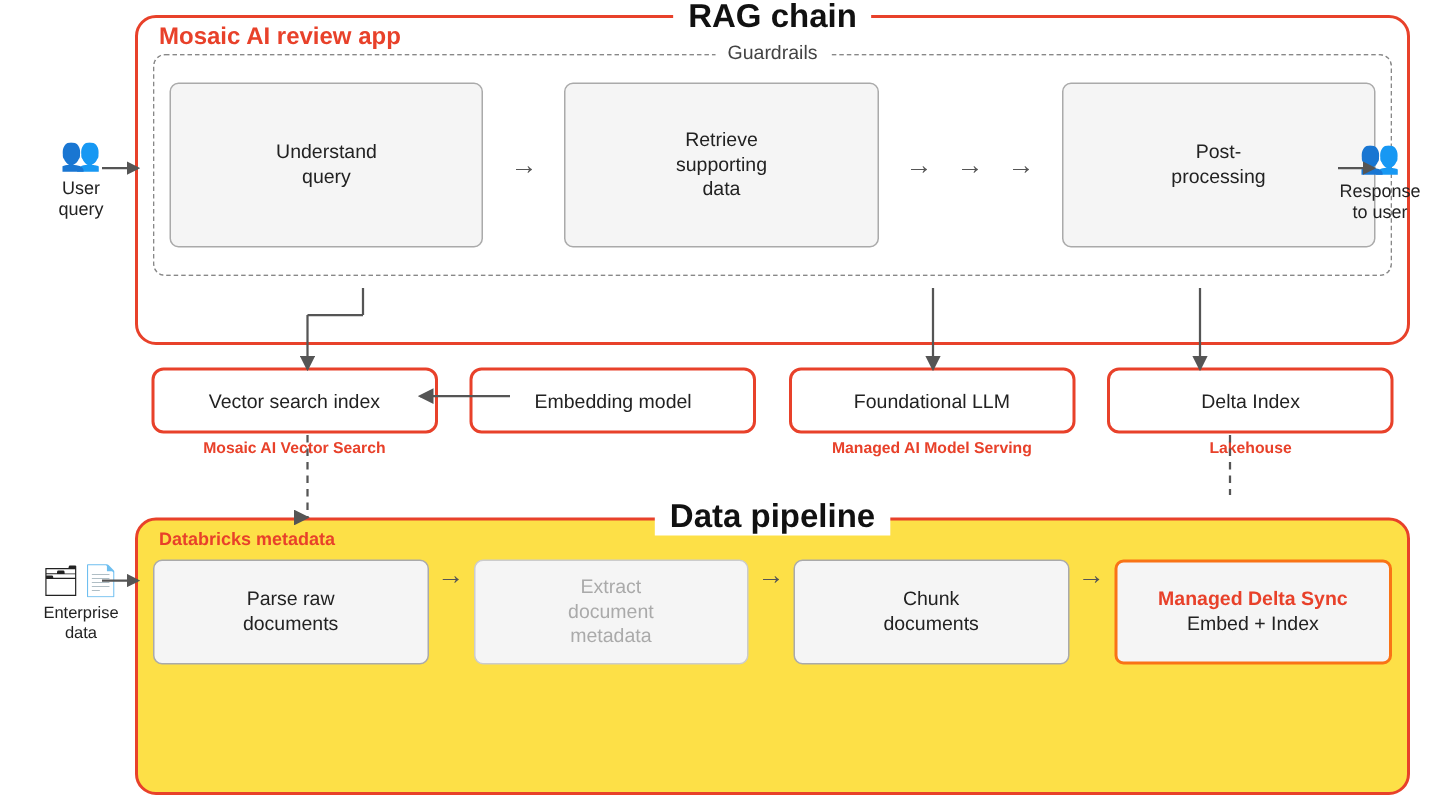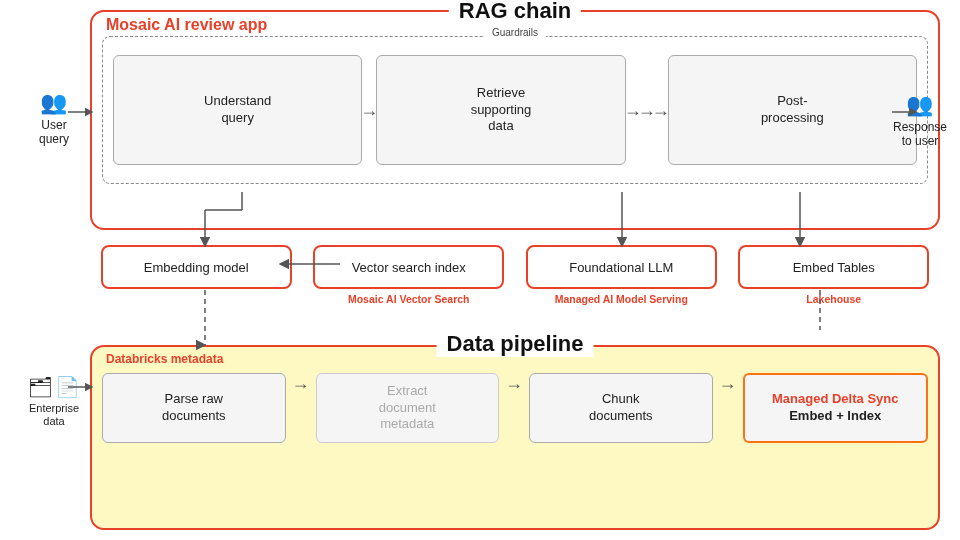--- a/index.html
+++ b/index.html
@@ -69,33 +69,33 @@
       border: 1.5px dashed #888;
       border-radius: 8px;
     }
     .guardrails-label {
       position: absolute;
       top: -10px;
       left: 50%;
       transform: translateX(-50%);
       background: #fff;
       padding: 0 8px;
-      font-size: 10px;
+      font-size: 13px;
       color: #444;
     }
 
     
     .chain-boxes {
       position: absolute;
       top: 18px;
       left: 10px;
       right: 10px;
       display: flex;
       flex-direction: row;
-      gap: 0;
+      gap: 20px;
       align-items: center;
       height: 110px;
     }
     .chain-box {
       border: 1.5px solid #aaa;
       border-radius: 6px;
       background: #f5f5f5;
       display: flex;
       align-items: center;
       justify-content: center;
@@ -195,21 +195,21 @@
       bottom: 10px;
     }
     .pipeline-box {
       position: absolute;
       top: 0;
       left: 70px;
       right: 0;
       bottom: 0;
       border: 2px solid #e8412a;
       border-radius: 14px;
-      background: #fef9c3;
+      background: #fde047;
     }
     .pipeline-title {
       position: absolute;
       top: -16px;
       left: 50%;
       transform: translateX(-50%);
       font-size: 22px;
       font-weight: 700;
       background: #fff;
       padding: 0 10px;
@@ -340,36 +340,36 @@
           <marker id="ah2" markerWidth="6" markerHeight="6" refX="5" refY="3" orient="auto">
             <path d="M0,0 L6,3 L0,6 Z" fill="#555"></path>
           </marker>
         </defs>
       <line x1="0" y1="7" x2="24" y2="7" stroke="#555" stroke-width="1.5" marker-end="url(#ah2)"></line>
     </svg>
 
     <div class="bottom-row">
 
       <div class="bottom-item">
+        <div class="bottom-box">Vector search index</div>
+        <div class="bottom-sublabel">Mosaic AI Vector Search</div>
+      </div>
+
+      <div class="bottom-item">
         <div class="bottom-box">Embedding model</div>
         <div class="bottom-sublabel"></div>
-      </div>
-
-      <div class="bottom-item">
-        <div class="bottom-box">Vector search index</div>
-        <div class="bottom-sublabel">Mosaic AI Vector Search</div>
       </div>
 
       <div class="bottom-item">
         <div class="bottom-box">Foundational LLM</div>
         <div class="bottom-sublabel">Managed AI Model Serving</div>
       </div>
 
       <div class="bottom-item">
-        <div class="bottom-box">Embed Tables</div>
+        <div class="bottom-box">Delta Index</div>
         <div class="bottom-sublabel">Lakehouse</div>
       </div>
     </div>
 
   </div>
 
   <svg style="position:absolute;top:0;left:0;width:960px;height:345px;pointer-events:none;overflow:visible">
     <defs>
       <marker id="arrowhead" markerWidth="7" markerHeight="7" refX="6" refY="3.5" orient="auto">
         <path d="M0,0 L7,3.5 L0,7 Z" fill="#555"></path>
@@ -412,21 +412,21 @@
         <div class="pipeline-step">Parse raw<br>documents</div>
         <div class="arrow-right" style="font-size:18px;color:#555;flex-shrink:0">→</div>
 
         <div class="pipeline-step grayed">Extract<br>document<br>metadata</div>
         <div class="arrow-right" style="font-size:18px;color:#555;flex-shrink:0">→</div>
 
         <div class="pipeline-step">Chunk<br>documents</div>
         <div class="arrow-right" style="font-size:18px;color:#555;flex-shrink:0">→</div>
 
         <div class="pipeline-step highlighted">
-          <span class="step-main" style="color:#e8412a;font-weight:700;display:block;line-height:1.3">Managed Delta Sync<br><span class="step-sub" style="color:#222;font-weight:700">Embed + Index</span></span>
+          <span class="step-main" style="color:#e8412a;font-weight:700;display:block;line-height:1.3">Managed Delta Sync<br><span class="step-sub" style="color:#222;font-weight:400">Embed + Index</span></span>
         </div>
       </div>
     </div>
 
     <svg style="position:absolute;top:35px;left:48px;overflow:visible;pointer-events:none" width="30" height="14">
       <defs>
           <marker id="ah3" markerWidth="6" markerHeight="6" refX="5" refY="3" orient="auto">
             <path d="M0,0 L6,3 L0,6 Z" fill="#555"></path>
           </marker>
         </defs>

